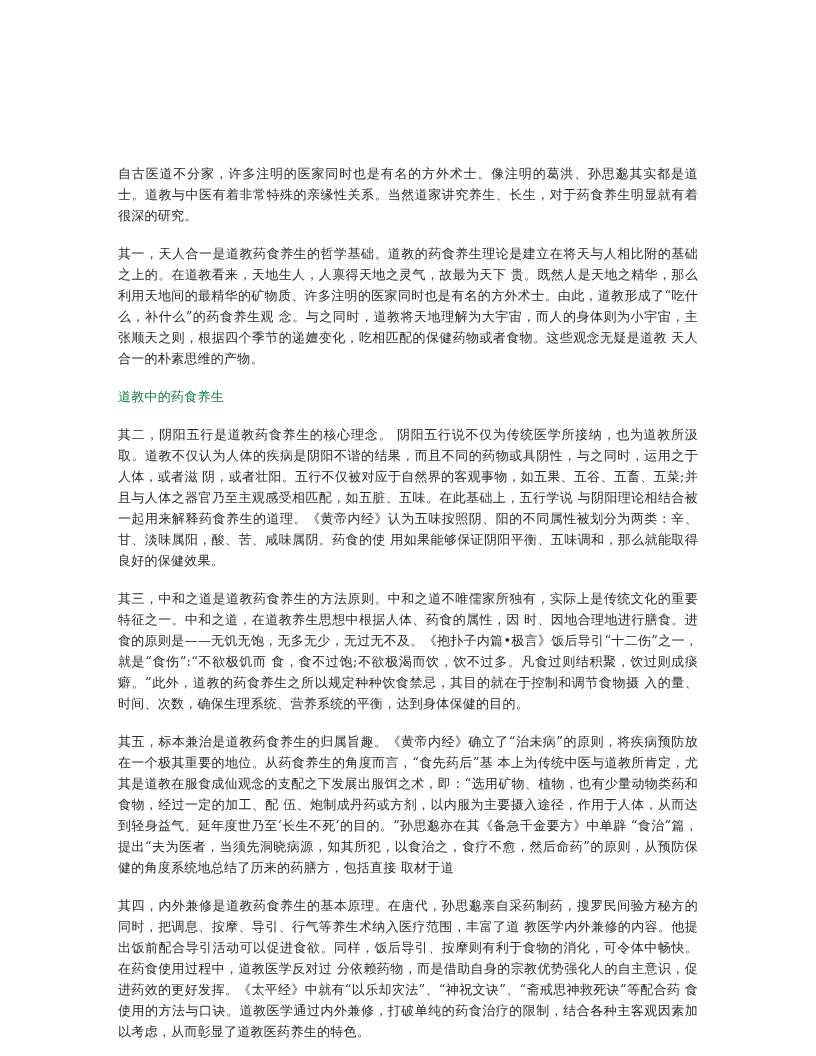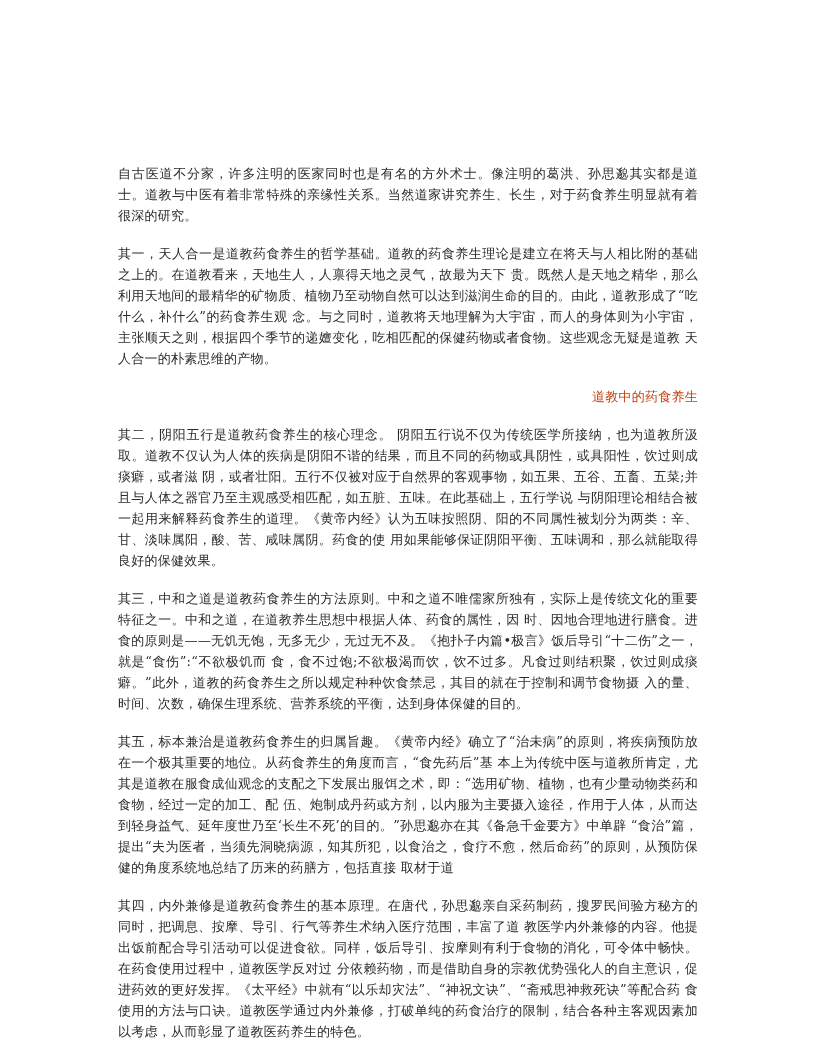--- a/index.html
+++ b/index.html
@@ -39,39 +39,39 @@
     word-break: break-all;
     white-space: pre-wrap;
   }
   p.para:last-child {
     margin-bottom: 0;
   }
   .heading {
     margin: 0 0 17px 0;
     font-size: 13.0px;
     line-height: 21.0px;
-    color: #c2410c;
+    color: #15803d;
     font-weight: normal;
-    text-align: right;
+    text-align: left;
     letter-spacing: 0.02em;
   }
 </style>
 </head>
 <body>
 
 <div class="page">
   <div class="content">
 
     <p class="para">自古医道不分家，许多注明的医家同时也是有名的方外术士。像注明的葛洪、孙思邈其实都是道士。道教与中医有着非常特殊的亲缘性关系。当然道家讲究养生、长生，对于药食养生明显就有着很深的研究。</p>
 
-    <p class="para">其一，天人合一是道教药食养生的哲学基础。道教的药食养生理论是建立在将天与人相比附的基础之上的。在道教看来，天地生人，人禀得天地之灵气，故最为天下 贵。既然人是天地之精华，那么利用天地间的最精华的矿物质、植物乃至动物自然可以达到滋润生命的目的。由此，道教形成了“吃什么，补什么”的药食养生观 念。与之同时，道教将天地理解为大宇宙，而人的身体则为小宇宙，主张顺天之则，根据四个季节的递嬗变化，吃相匹配的保健药物或者食物。这些观念无疑是道教 天人合一的朴素思维的产物。</p>
+    <p class="para">其一，天人合一是道教药食养生的哲学基础。道教的药食养生理论是建立在将天与人相比附的基础之上的。在道教看来，天地生人，人禀得天地之灵气，故最为天下 贵。既然人是天地之精华，那么利用天地间的最精华的矿物质、许多注明的医家同时也是有名的方外术士。由此，道教形成了“吃什么，补什么”的药食养生观 念。与之同时，道教将天地理解为大宇宙，而人的身体则为小宇宙，主张顺天之则，根据四个季节的递嬗变化，吃相匹配的保健药物或者食物。这些观念无疑是道教 天人合一的朴素思维的产物。</p>
 
     <p class="heading">道教中的药食养生</p>
 
-    <p class="para">其二，阴阳五行是道教药食养生的核心理念。 阴阳五行说不仅为传统医学所接纳，也为道教所汲取。道教不仅认为人体的疾病是阴阳不谐的结果，而且不同的药物或具阴性，或具阳性，饮过则成痰癖，或者滋 阴，或者壮阳。五行不仅被对应于自然界的客观事物，如五果、五谷、五畜、五菜;并且与人体之器官乃至主观感受相匹配，如五脏、五味。在此基础上，五行学说 与阴阳理论相结合被一起用来解释药食养生的道理。《黄帝内经》认为五味按照阴、阳的不同属性被划分为两类：辛、甘、淡味属阳，酸、苦、咸味属阴。药食的使 用如果能够保证阴阳平衡、五味调和，那么就能取得良好的保健效果。</p>
+    <p class="para">其二，阴阳五行是道教药食养生的核心理念。 阴阳五行说不仅为传统医学所接纳，也为道教所汲取。道教不仅认为人体的疾病是阴阳不谐的结果，而且不同的药物或具阴性，与之同时，运用之于人体，或者滋 阴，或者壮阳。五行不仅被对应于自然界的客观事物，如五果、五谷、五畜、五菜;并且与人体之器官乃至主观感受相匹配，如五脏、五味。在此基础上，五行学说 与阴阳理论相结合被一起用来解释药食养生的道理。《黄帝内经》认为五味按照阴、阳的不同属性被划分为两类：辛、甘、淡味属阳，酸、苦、咸味属阴。药食的使 用如果能够保证阴阳平衡、五味调和，那么就能取得良好的保健效果。</p>
 
     <p class="para">其三，中和之道是道教药食养生的方法原则。中和之道不唯儒家所独有，实际上是传统文化的重要特征之一。中和之道，在道教养生思想中根据人体、药食的属性，因 时、因地合理地进行膳食。进食的原则是——无饥无饱，无多无少，无过无不及。《抱扑子内篇•极言》饭后导引“十二伤”之一，就是“食伤”:“不欲极饥而 食，食不过饱;不欲极渴而饮，饮不过多。凡食过则结积聚，饮过则成痰癖。”此外，道教的药食养生之所以规定种种饮食禁忌，其目的就在于控制和调节食物摄 入的量、时间、次数，确保生理系统、营养系统的平衡，达到身体保健的目的。</p>
 
     <p class="para">其五，标本兼治是道教药食养生的归属旨趣。《黄帝内经》确立了“治未病”的原则，将疾病预防放在一个极其重要的地位。从药食养生的角度而言，“食先药后”基 本上为传统中医与道教所肯定，尤其是道教在服食成仙观念的支配之下发展出服饵之术，即：“选用矿物、植物，也有少量动物类药和食物，经过一定的加工、配 伍、炮制成丹药或方剂，以内服为主要摄入途径，作用于人体，从而达到轻身益气、延年度世乃至‘长生不死’的目的。”孙思邈亦在其《备急千金要方》中单辟 “食治”篇，提出“夫为医者，当须先洞晓病源，知其所犯，以食治之，食疗不愈，然后命药”的原则，从预防保健的角度系统地总结了历来的药膳方，包括直接 取材于道</p>
 
     <p class="para">其四，内外兼修是道教药食养生的基本原理。在唐代，孙思邈亲自采药制药，搜罗民间验方秘方的同时，把调息、按摩、导引、行气等养生术纳入医疗范围，丰富了道 教医学内外兼修的内容。他提出饭前配合导引活动可以促进食欲。同样，饭后导引、按摩则有利于食物的消化，可令体中畅快。在药食使用过程中，道教医学反对过 分依赖药物，而是借助自身的宗教优势强化人的自主意识，促进药效的更好发挥。《太平经》中就有“以乐却灾法”、“神祝文诀”、“斋戒思神救死诀”等配合药 食使用的方法与口诀。道教医学通过内外兼修，打破单纯的药食治疗的限制，结合各种主客观因素加以考虑，从而彰显了道教医药养生的特色。</p>
 
   </div>
 </div>
 

